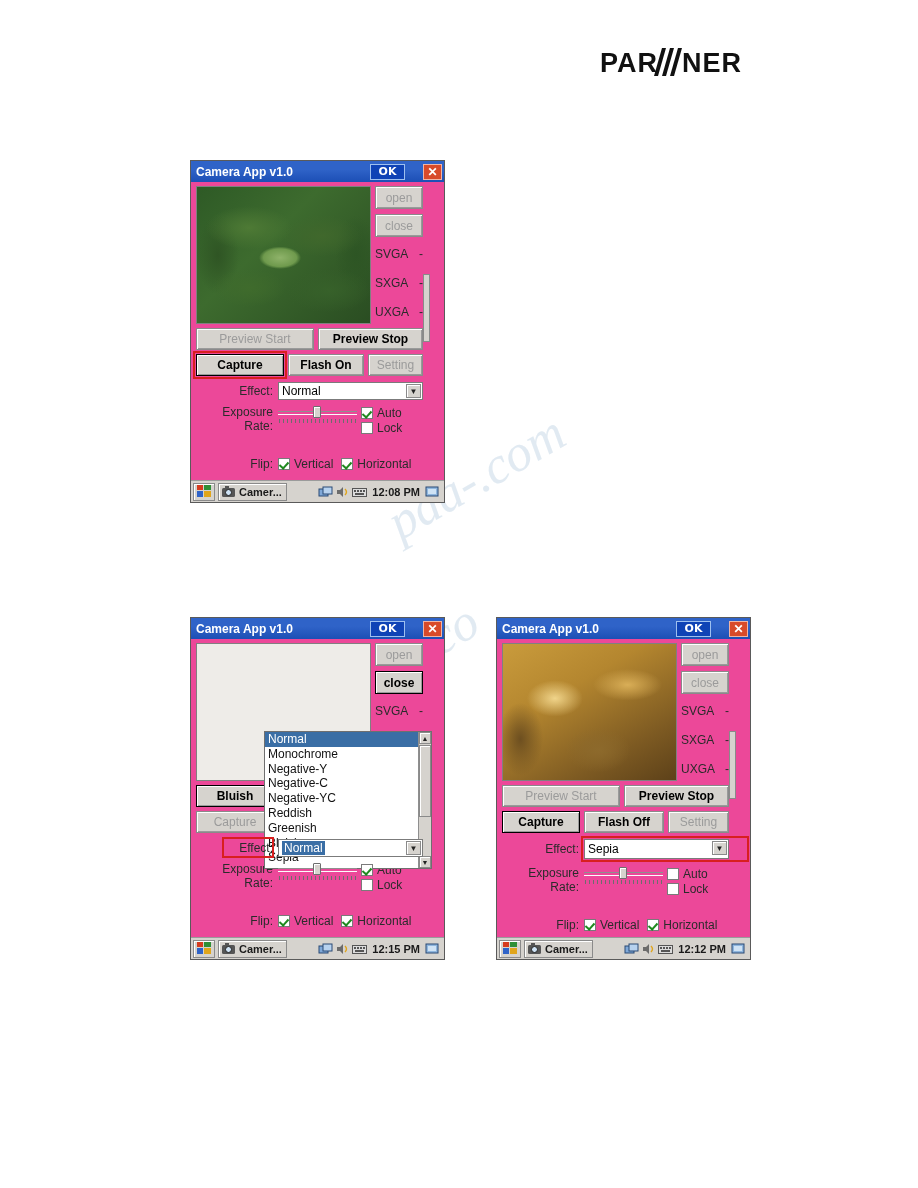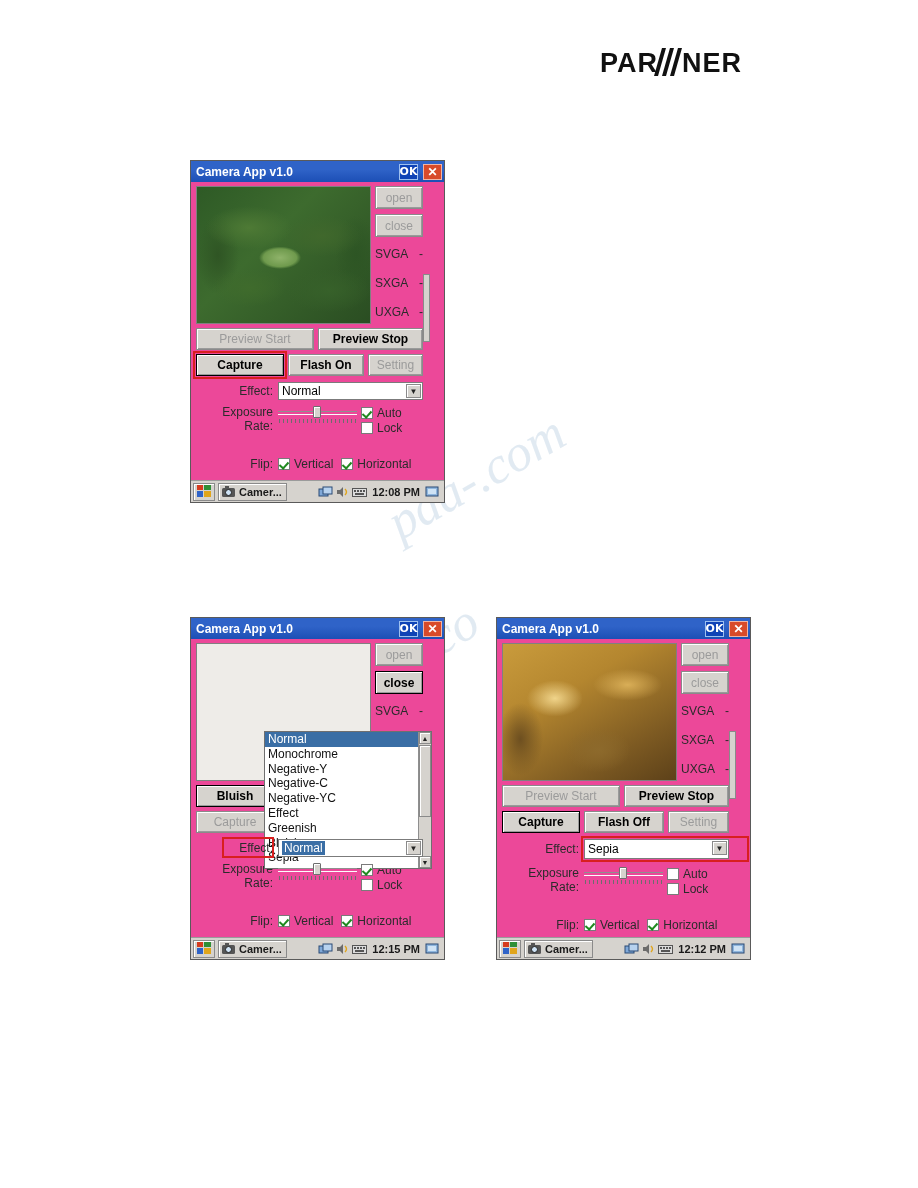--- a/index.html
+++ b/index.html
@@ -54,29 +54,29 @@
   }
   .title-text{
     color:#ffffff;
     font-size:12px;
     font-weight:bold;
     flex:1;
     letter-spacing:0px;
     white-space:nowrap;
   }
   .ok-btn{
-    width:19px;height:16px;
+    width:35px;height:16px;
     background:#0f43b6;
     color:#fff;
     font-size:11px;
     font-weight:bold;
     display:flex;align-items:center;justify-content:center;
     border:1px solid #9ec0ef;
     box-sizing:border-box;
-    margin-right:5px;
+    margin-right:18px;
     font-family:"DejaVu Sans", sans-serif;
   }
   .close-btn{
     width:19px;height:16px;
     background:#d84a2a;
     color:#fff;
     font-size:12px;
     font-weight:bold;
     display:flex;align-items:center;justify-content:center;
     border:1px solid #f0b4a4;
@@ -596,21 +596,21 @@
       <div class="btn disabled" style="width:78px;height:22px;">Capture</div>
     </div>
 
     <div class="dropdown" style="left:73px;top:92px;width:168px;height:138px;">
       <div class="dd-items">
         <div class="dd-item sel">Normal</div>
         <div class="dd-item">Monochrome</div>
         <div class="dd-item">Negative-Y</div>
         <div class="dd-item">Negative-C</div>
         <div class="dd-item">Negative-YC</div>
-        <div class="dd-item">Effect</div>
+        <div class="dd-item">Reddish</div>
         <div class="dd-item">Greenish</div>
         <div class="dd-item">Bluish</div>
         <div class="dd-item">Sepia</div>
       </div>
       <div class="dd-scroll">
         <div class="dd-arrow" style="top:0;">▲</div>
         <div class="dd-thumb" style="top:13px;height:72px;"></div>
         <div class="dd-arrow" style="bottom:0;">▼</div>
       </div>
     </div>

